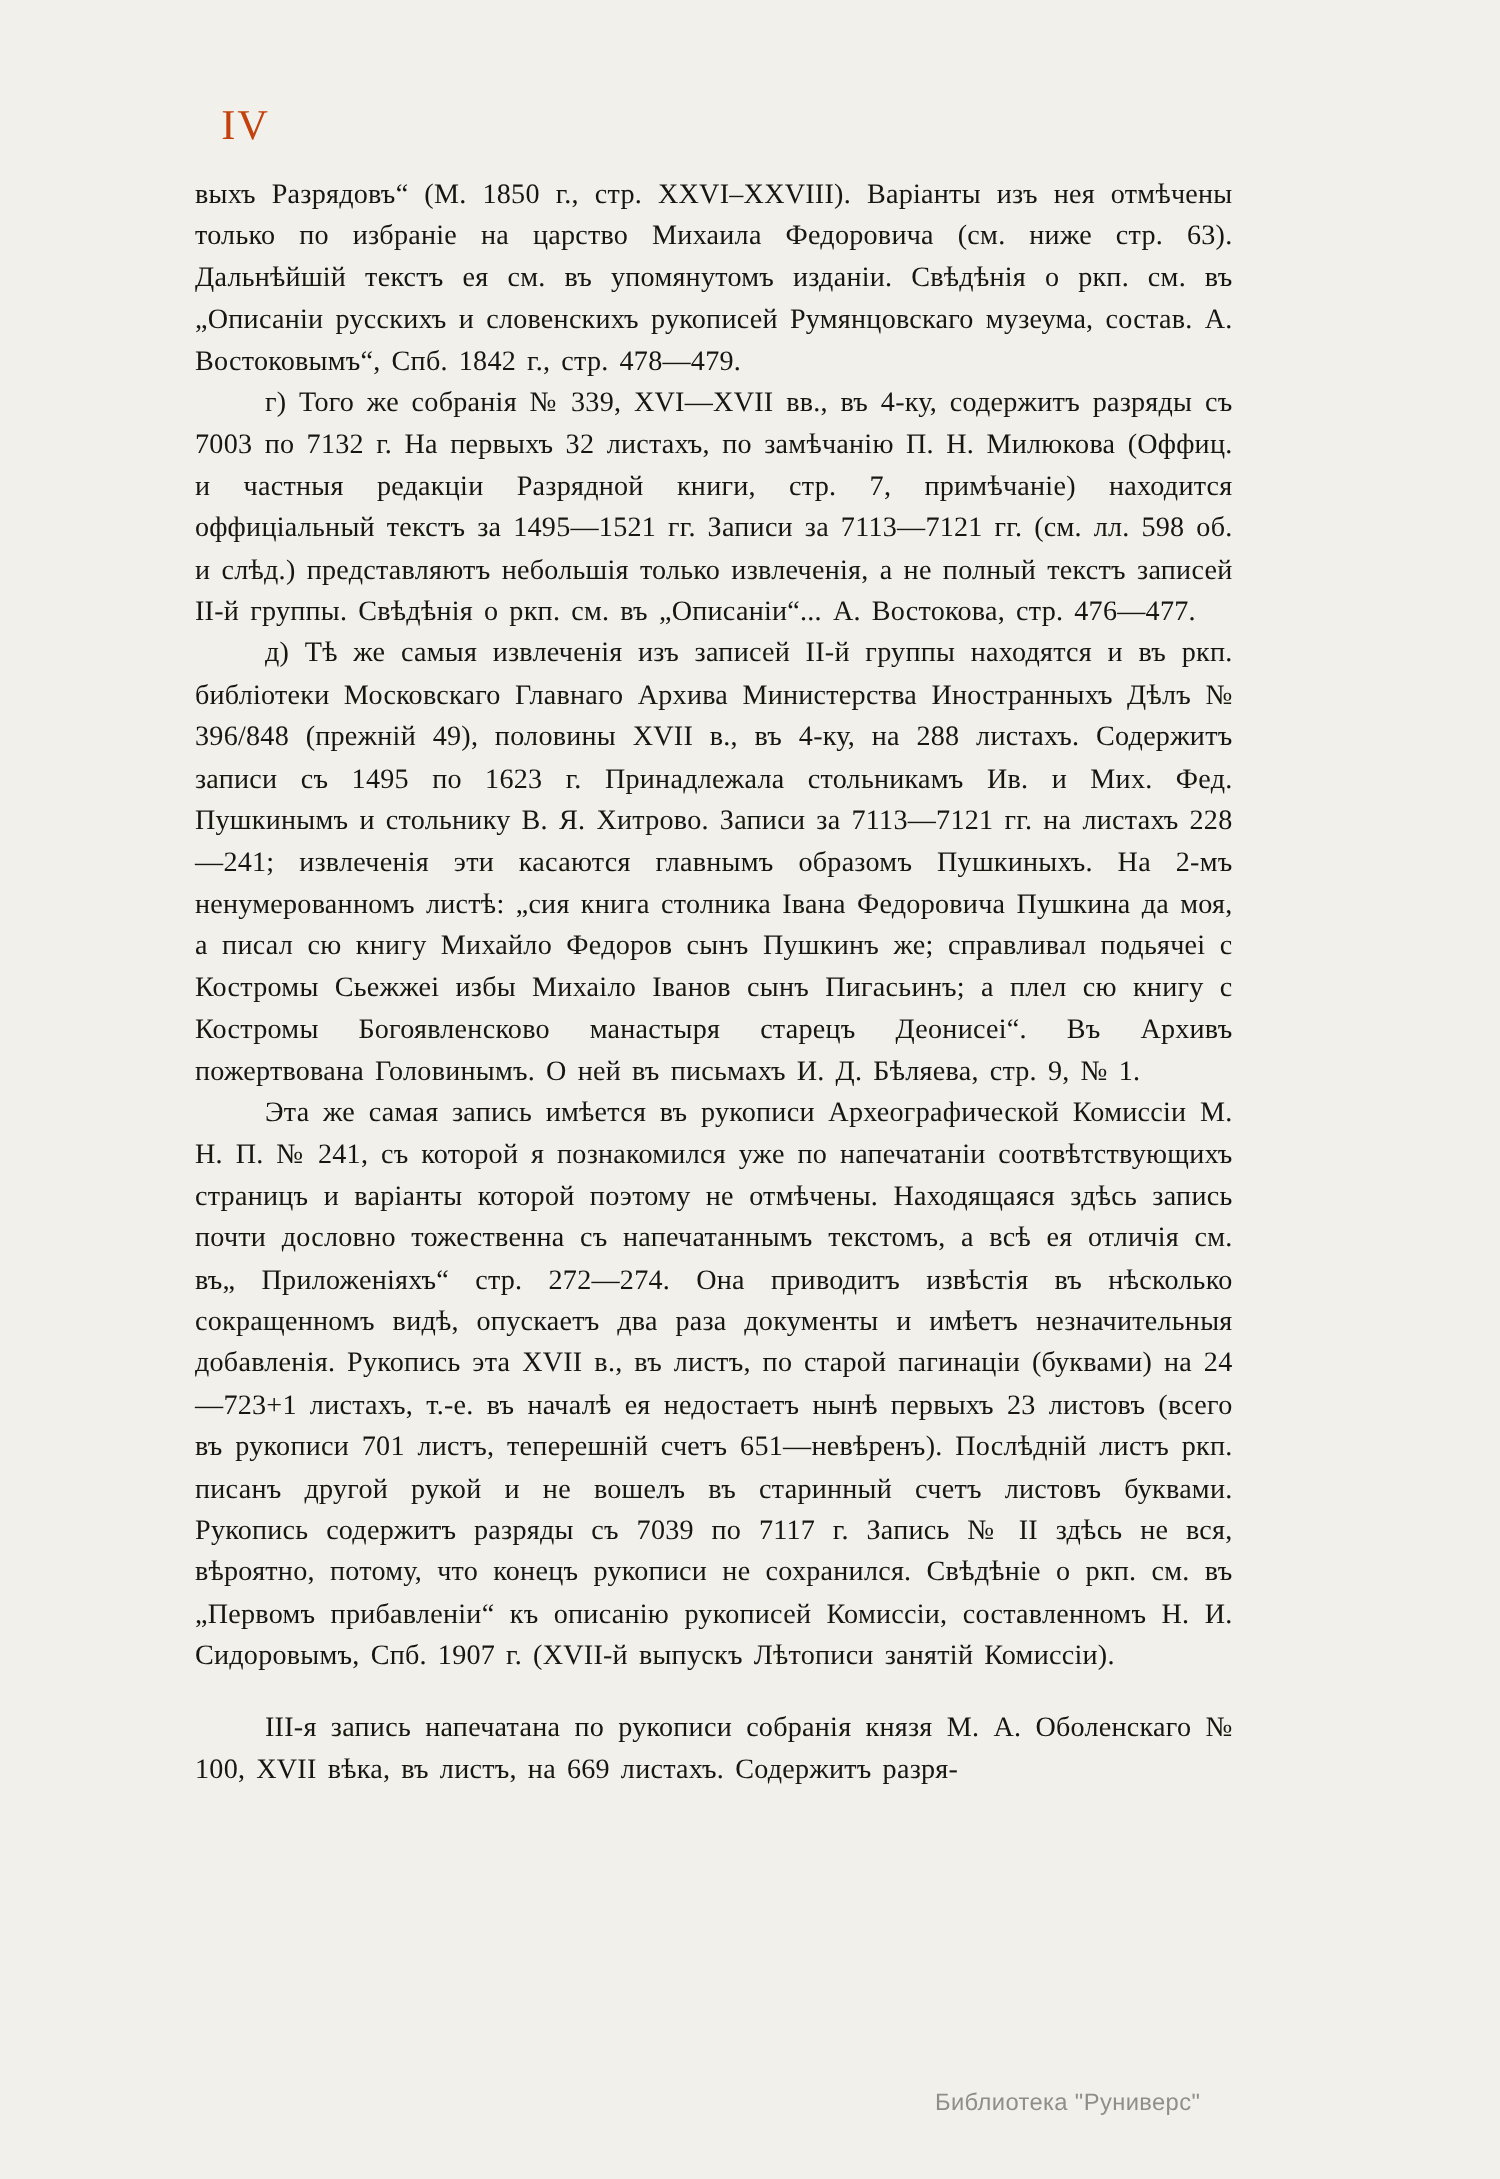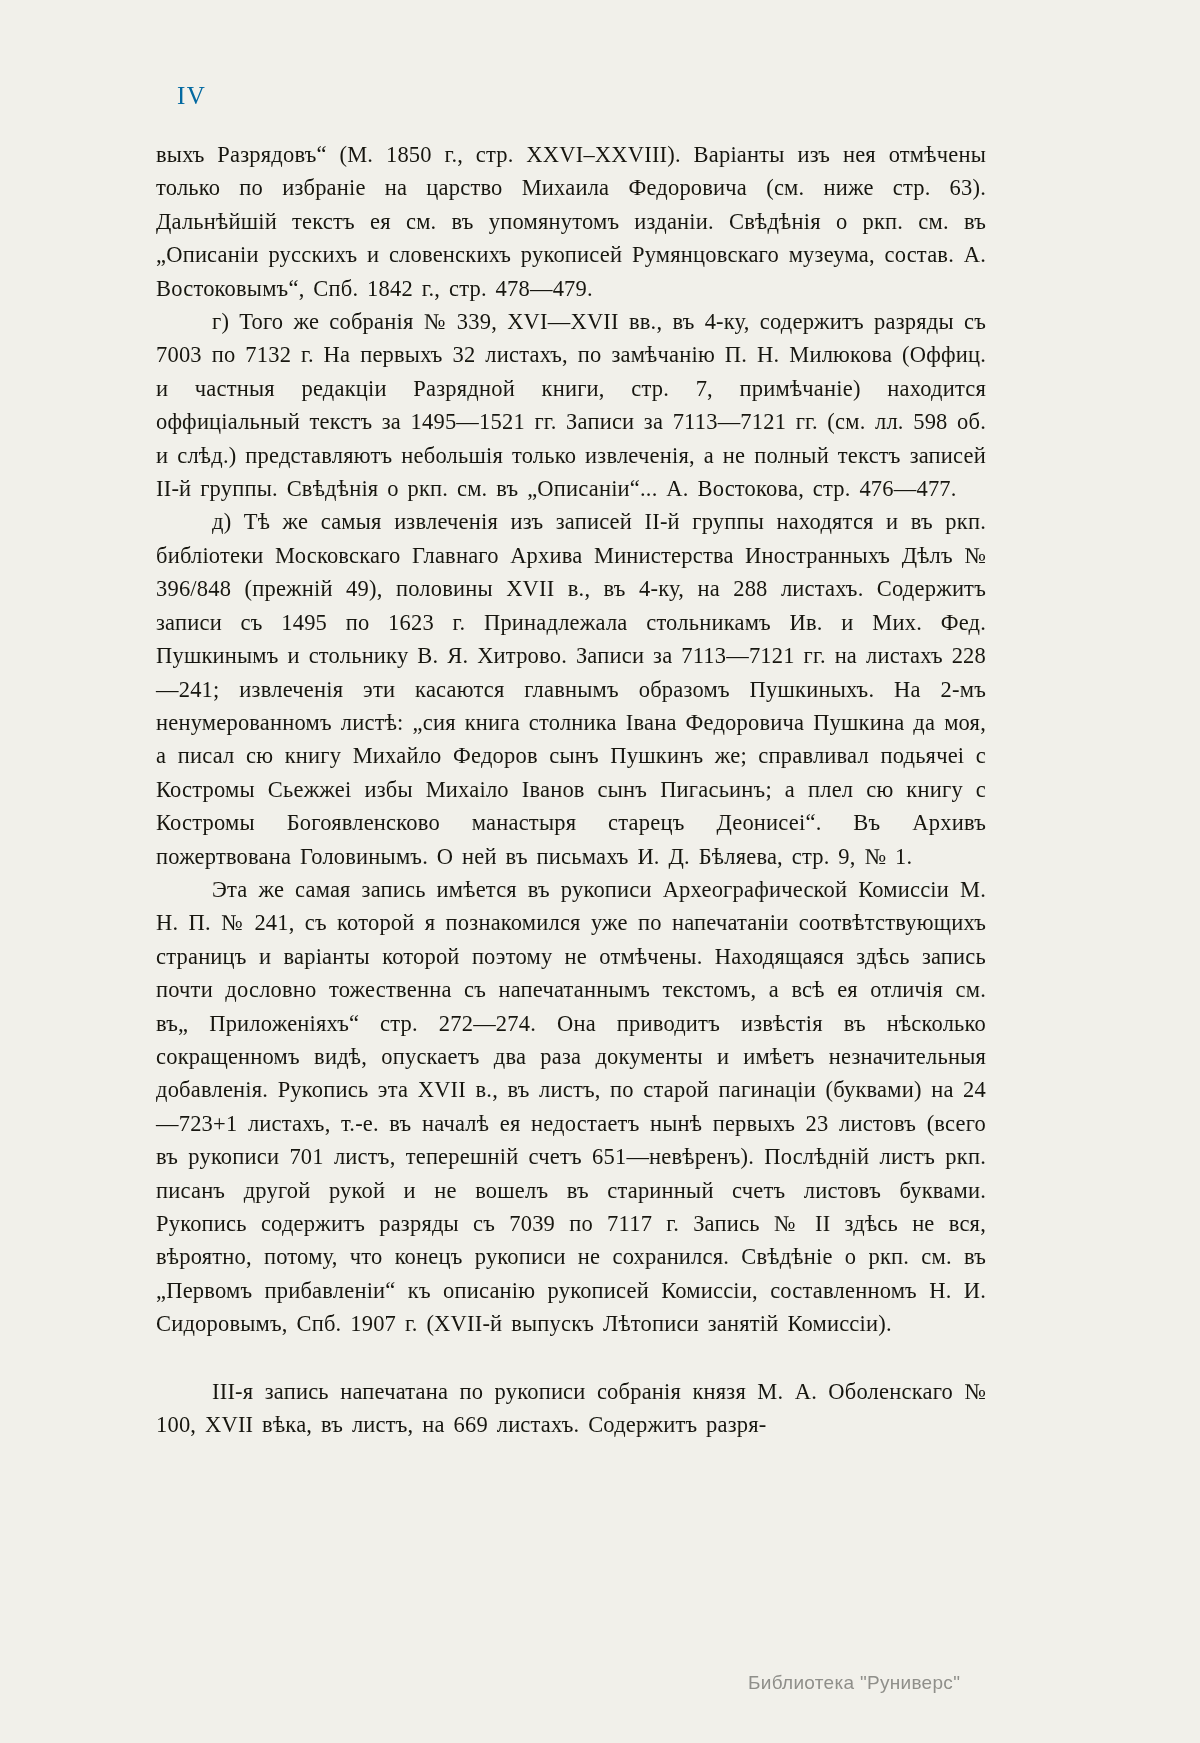--- a/index.html
+++ b/index.html
@@ -9,40 +9,40 @@
     position: relative;
     overflow: hidden;
     background: #f1f0ea;
     color: #17160f;
     font-family: "Liberation Serif", serif;
   }
   .page-number {
     position: absolute;
     left: 177px;
     top: 82px;
-    font-size: 25px;
+    font-size: 34px;
     letter-spacing: 1.5px;
-    color: #0369a1;
+    color: #c2410c;
   }
   .text-block {
     position: absolute;
     left: 156px;
     top: 138px;
     width: 830px;
     font-size: 22.5px;
     line-height: 33.4px;
     text-align: justify;
   }
   .text-block p {
     margin: 0;
     word-spacing: 3px;
     letter-spacing: 0.2px;
   }
   .text-block p.indent { text-indent: 56px; }
-  .text-block p.spaced { margin-top: 34px; }
+  .text-block p.spaced { margin-top: 24px; }
   .watermark {
     position: absolute;
     left: 748px;
     top: 1672px;
     font-family: "Liberation Sans", sans-serif;
     font-size: 19px;
     color: #8f8f8a;
     letter-spacing: 0.3px;
   }
 </style>

